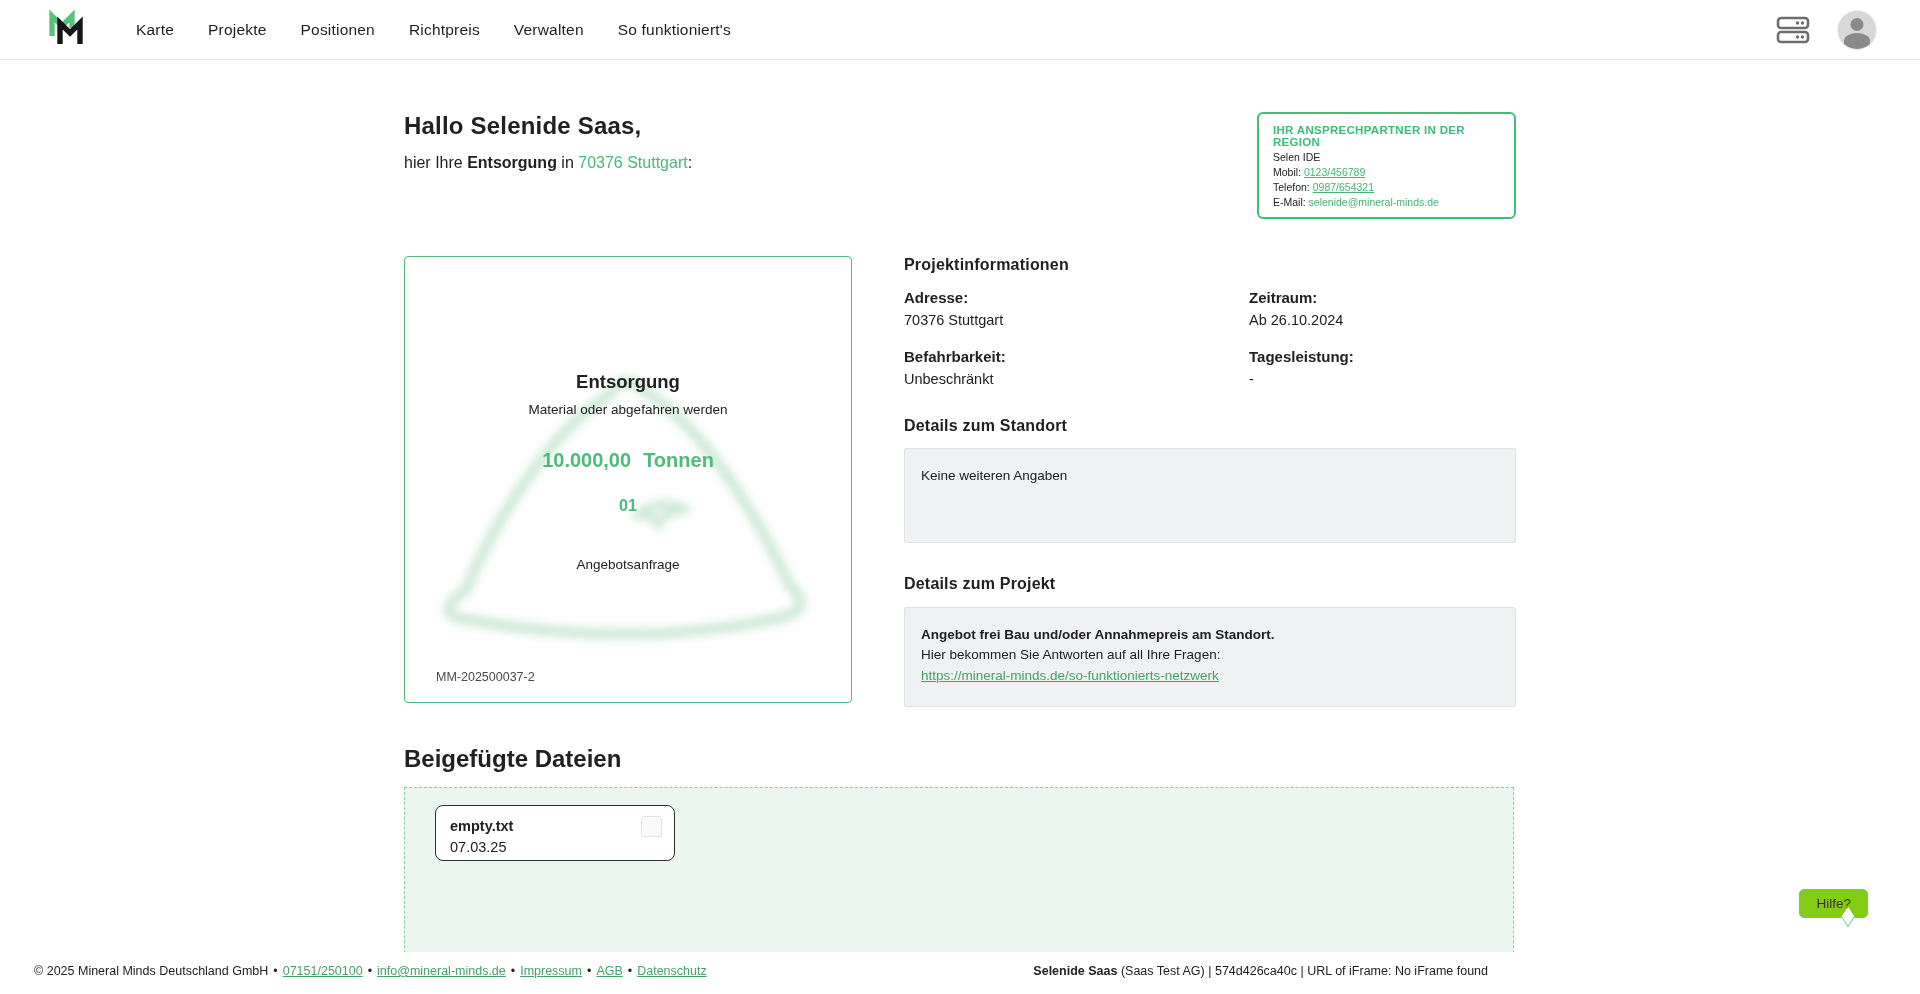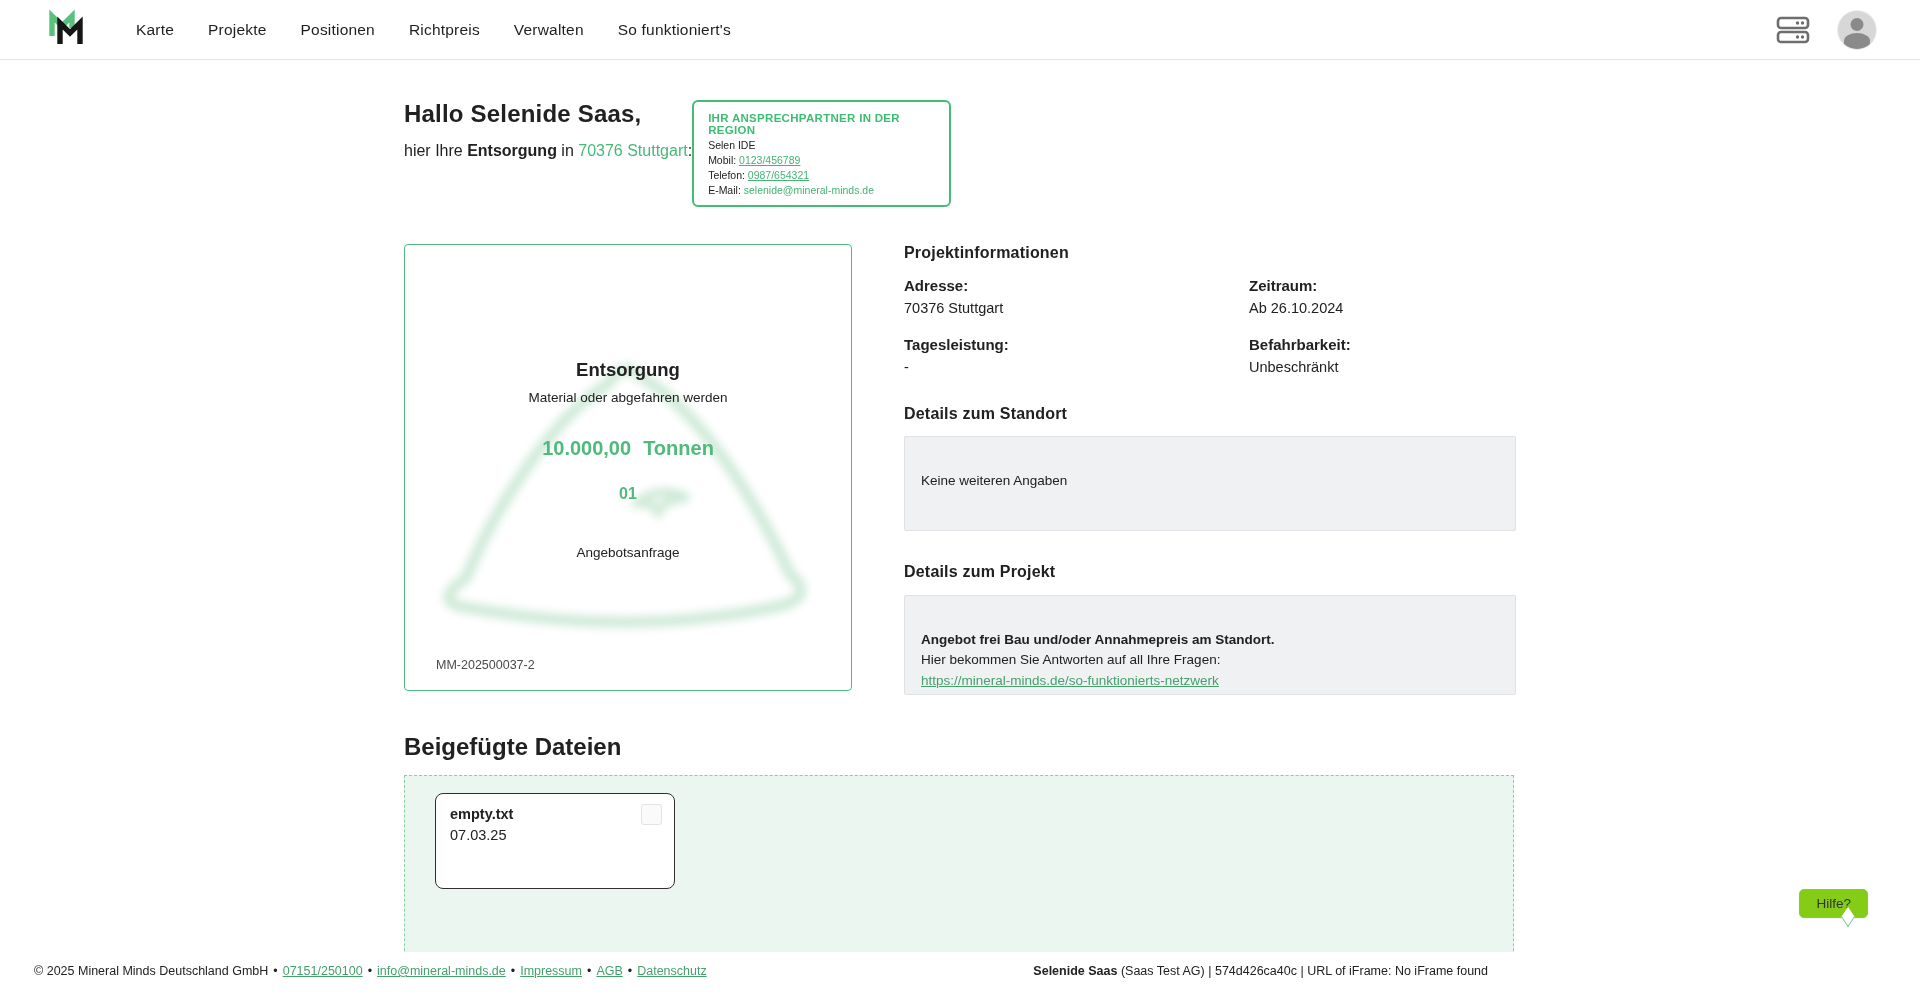--- a/index.html
+++ b/index.html
@@ -17,21 +17,21 @@
   .server-icon { width:34px; height:30px; cursor:pointer; }
   .avatar { width:38px; height:38px; border-radius:50%; background:#d7d7d7; overflow:hidden;
             position:relative; cursor:pointer; box-shadow:0 0 0 1px #eee; }
   .avatar .head { position:absolute; top:7px; left:50%; transform:translateX(-50%);
                   width:13px; height:13px; border-radius:50%; background:#8a8a8a; }
   .avatar .body { position:absolute; top:22px; left:50%; transform:translateX(-50%);
                   width:26px; height:16px; border-radius:50% 50% 0 0; background:#8a8a8a; }
 
   
   .main { width:1112px; margin:0 auto; padding-top:40px; position:relative; }
-  .header-row { display:flex; align-items:flex-start; }
+  .header-row { display:flex; justify-content:space-between; align-items:flex-start;margin-top:12px; }
   .greeting h1 { font-size:24px; font-weight:700; letter-spacing:.2px; }
   .greeting .sub { margin-top:14px; font-size:16px; white-space:pre-wrap; }
   .greeting .sub b { font-weight:700; }
   .green-text { color:#48b878; }
 
   .contact-box { width:259px; border:2px solid #43bd75; border-radius:6px;
                  padding:10px 14px 9px; margin-top:0; }
   .contact-box .cb-title { color:#3dbd73; font-weight:700; font-size:11.5px; letter-spacing:.3px; }
   .contact-box .cb-line { font-size:10.5px; margin-top:3px; color:#222; white-space:pre-wrap; }
   .contact-box a { color:#46b274; cursor:pointer; }
@@ -53,33 +53,33 @@
   .pc-type  { margin-top:42px; font-size:13.5px; position:relative; }
   .pc-ref   { position:absolute; left:31px; bottom:18px; font-size:12.5px; color:#4a4a4a; }
 
   
   .right-col { flex:1; min-width:0; }
   .right-col h2, .section h2 { font-size:16px; font-weight:700; letter-spacing:.2px; }
   .info-grid { display:grid; grid-template-columns:345px 1fr; row-gap:20px; margin-top:15px; }
   .field .label { font-weight:700; font-size:15px; }
   .field .value { font-size:14.5px; margin-top:6px; }
   .gray-box { background:#f0f1f3; border:1px solid #e0e1e5; border-radius:2px;
-              padding:34px 16px; font-size:13.5px; line-height:1.5; }
+              padding:17px 16px; font-size:13.5px; line-height:1.5; }
   .mt-material { margin-top:30px; }
   .mt-material .gray-box { margin-top:13px; height:95px; }
   .mt-project { margin-top:32px; }
   .mt-project .gray-box { margin-top:14px; height:100px; }
   .gray-box .bold-line { font-weight:700; }
   .gray-box a { color:#46a06b; text-decoration:underline; cursor:pointer; }
 
   
   .attachments { margin-top:38px; }
   .drop-zone { margin-top:14px; width:1110px; height:196px; background:#ecf6f0;
                border:1px dashed #86cfa1; }
-  .file-card { width:240px; height:96px; background:#fff; border:1px solid #2f2f2f;
+  .file-card { width:240px; height:56px; background:#fff; border:1px solid #2f2f2f;
                border-radius:8px; margin:17px 0 0 30px; padding:12px 14px; position:relative;
                cursor:pointer; }
   .file-name { font-weight:700; font-size:14.5px; }
   .file-date { font-size:14.5px; margin-top:5px; }
   .file-box-icon { position:absolute; top:10px; right:12px; width:21px; height:21px;
                    background:#fafafa; border:1px solid #e3e3e3; border-radius:3px; }
 
   
   .help-bubble { position:absolute; right:52px; bottom:76px; background:#84cc16;
                  border:1px solid #6fc690; border-radius:5px; padding:6px 16px;
@@ -170,26 +170,26 @@
         <div class="info-grid">
           <div class="field">
             <div class="label">Adresse:</div>
             <div class="value">70376 Stuttgart</div>
           </div>
           <div class="field">
             <div class="label">Zeitraum:</div>
             <div class="value">Ab 26.10.2024</div>
           </div>
           <div class="field">
+            <div class="label">Befahrbarkeit:</div>
+            <div class="value">Unbeschränkt</div>
+          </div>
+          <div class="field">
             <div class="label">Tagesleistung:</div>
             <div class="value">-</div>
-          </div>
-          <div class="field">
-            <div class="label">Befahrbarkeit:</div>
-            <div class="value">Unbeschränkt</div>
           </div>
         </div>
 
         <div class="section mt-material">
           <h2>Details zum Standort</h2>
           <div class="gray-box">
             <span>Keine weiteren Angaben</span>
           </div>
         </div>
 

